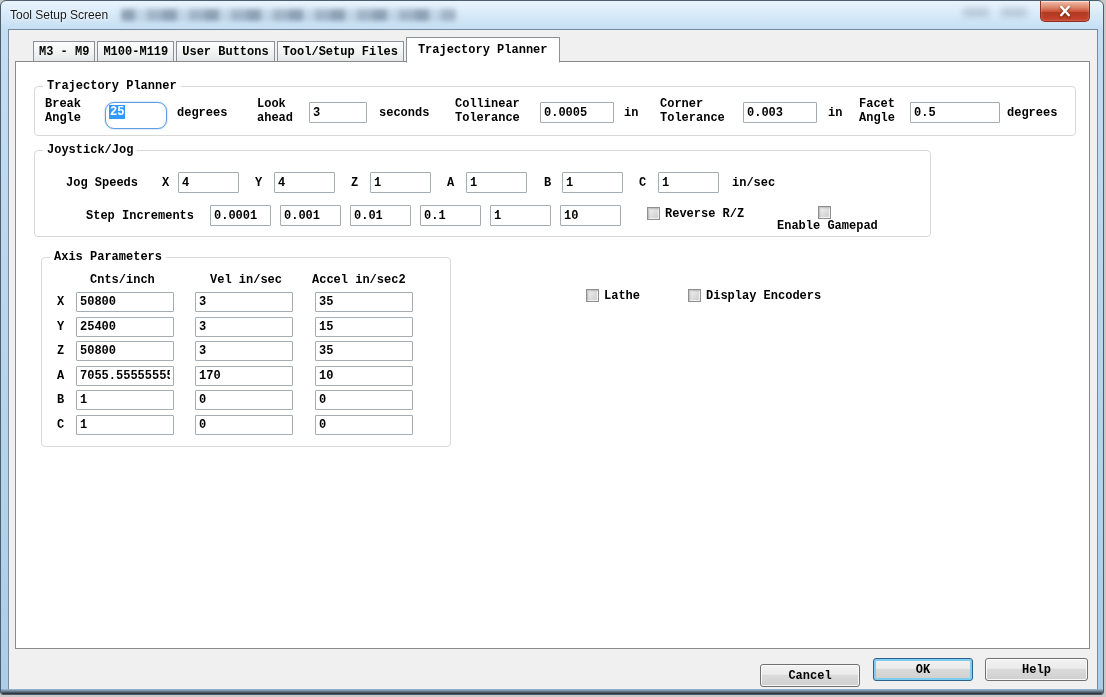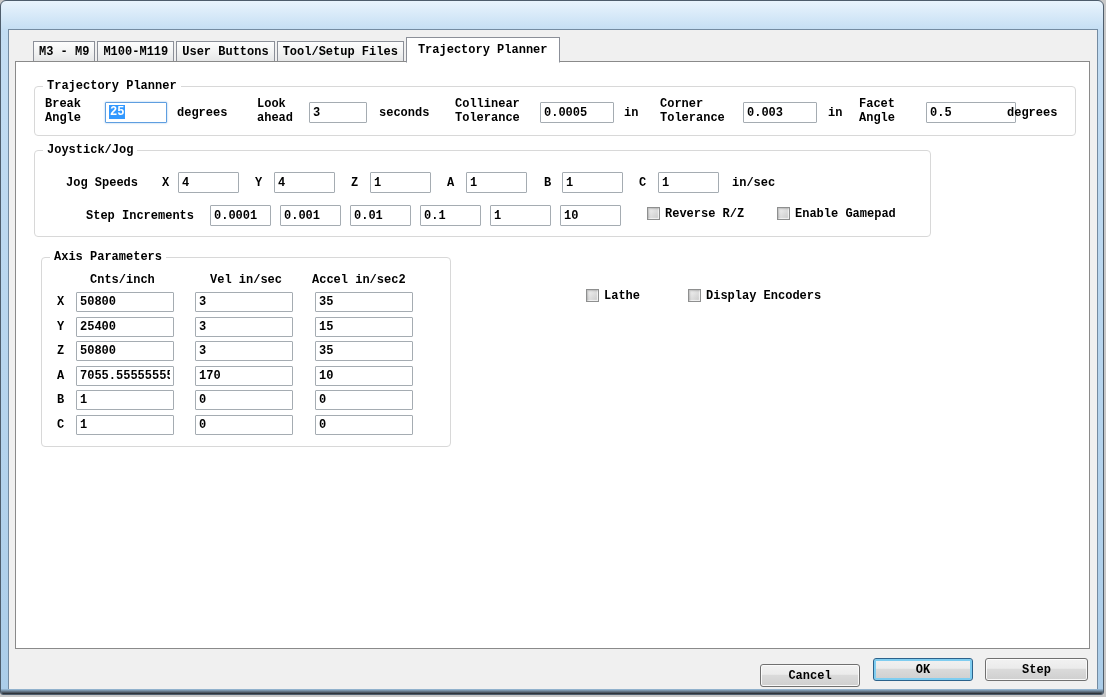--- a/index.html
+++ b/index.html
@@ -43,21 +43,21 @@
        font:bold 12px "Liberation Mono","DejaVu Sans Mono",monospace;color:#000;white-space:pre;}
   
   .lbl{position:absolute;font:bold 12px "Liberation Mono","DejaVu Sans Mono",monospace;
        color:#000;white-space:pre;}
   .lbl2{position:absolute;font:bold 12px "Liberation Mono","DejaVu Sans Mono",monospace;
        color:#000;white-space:pre-line;text-align:left;line-height:14px;}
   .tin{position:absolute;height:21px;border:1px solid #a5acb2;border-radius:1px;background:#fff;
        font:bold 12px "Liberation Mono","DejaVu Sans Mono",monospace;color:#000;
        padding:1px 3px;margin:0;}
   .tin.short{height:20px;}
-  .finput{position:absolute;height:21px;border:1px solid #5e9ee0;border-radius:1px;
+  .finput{position:absolute;height:27px;border:1px solid #5e9ee0;border-radius:9px;
        background:#fff;box-shadow:0 0 2px rgba(94,158,224,.7);padding:1px 3px;
        font:bold 12px "Liberation Mono","DejaVu Sans Mono",monospace;line-height:17px;}
   .sel{background:#3399ff;color:#fff;padding:0 1px;}
   
   .cbw{position:absolute;display:flex;align-items:center;height:15px;cursor:pointer;
        font:bold 12px "Liberation Mono","DejaVu Sans Mono",monospace;color:#000;}
   .cb{width:13px;height:13px;margin-right:5px;border:1px solid #8e8f8f;flex:0 0 13px;
        background:linear-gradient(135deg,#f5f5f5,#dcdcdc 55%,#c9c9c9);
        box-shadow:inset 1px 1px 2px rgba(90,90,90,.35), inset -1px -1px 1px rgba(255,255,255,.8);}
   .cbw span{white-space:pre;}
@@ -66,20 +66,31 @@
        background:linear-gradient(#f2f2f2,#ebebeb 45%,#dbdbdb 46%,#cfcfcf);
        box-shadow:inset 0 0 0 1px rgba(252,252,252,.9);
        font:bold 12px "Liberation Mono","DejaVu Sans Mono",monospace;color:#000;}
   .btn.default{border-color:#2c628b;box-shadow:inset 0 0 0 2px #7fcdf0;}
 </style>
 </head>
 <body>
 
 <div class="win">
 
+  <div class="titlebar">
+    <span class="title">Tool Setup Screen</span>
+    <span class="redacted"></span>
+    <span class="ghost" style="left:962px;"></span>
+    <span class="ghost" style="left:1000px;"></span>
+    <div class="closebtn">
+      <svg width="16" height="12" viewBox="0 0 16 12" style="filter:drop-shadow(0 1px 1px rgba(0,0,0,.5));">
+        <path d="M4.2 1.8 L11.8 10.2 M11.8 1.8 L4.2 10.2" stroke="#ffffff" stroke-width="2.4" stroke-linecap="round" fill="none"></path>
+      </svg>
+    </div>
+  </div>
 
   <div class="client">
 
     <div class="tabstrip">
       <div class="tab">M3 - M9</div>
       <div class="tab">M100-M119</div>
       <div class="tab">User Buttons</div>
       <div class="tab">Tool/Setup Files</div>
       <div class="tab active">Trajectory Planner</div>
     </div>
@@ -104,21 +115,21 @@
         <input class="tin" style="left: 505px; top: 15px; width: 74px;" value="0.0005">
         <div class="lbl" style="left:589px;top:19px;">in</div>
 
         <div class="lbl2" style="left:625px;top:10px;width:82px;">Corner
 Tolerance</div>
         <input class="tin" style="left: 708px; top: 15px; width: 74px;" value="0.003">
         <div class="lbl" style="left:793px;top:19px;">in</div>
 
         <div class="lbl2" style="left:824px;top:10px;width:50px;">Facet
 Angle</div>
-        <input class="tin" style="left: 875px; top: 15px; width: 90px; margin-left: 16px;" value="0.5">
+        <input class="tin" style="left: 875px; top: 15px; width: 90px;" value="0.5">
         <div class="lbl" style="left:972px;top:19px;">degrees</div>
       </div>
 
       <div class="group" style="left:18px;top:88px;width:897px;height:87px;">
         <span class="glabel">Joystick/Jog</span>
 
         <div class="lbl" style="left:31px;top:25px;">Jog Speeds</div>
 
         <div class="lbl" style="left:127px;top:25px;">X</div>
         <input class="tin" style="left: 143px; top: 21px; width: 61px;" value="4">
@@ -139,21 +150,21 @@
         <input class="tin" style="left: 245px; top: 54px; width: 61px;" value="0.001">
         <input class="tin" style="left: 315px; top: 54px; width: 61px;" value="0.01">
         <input class="tin" style="left: 385px; top: 54px; width: 61px;" value="0.1">
         <input class="tin" style="left: 455px; top: 54px; width: 61px;" value="1">
         <input class="tin" style="left: 525px; top: 54px; width: 61px;" value="10">
 
         <div class="cbw" style="left:612px;top:55px;justify-content:flex-end;">
           <span class="cb"></span>
           <span>Reverse R/Z</span>
         </div>
-        <div class="cbw" style="left:742px;top:55px;">
+        <div class="cbw" style="left:742px;top:55px;flex-direction:column;">
           <span class="cb"></span>
           <span>Enable Gamepad</span>
         </div>
       </div>
 
       <div class="group" style="left:25px;top:195px;width:410px;height:190px;">
         <span class="glabel">Axis Parameters</span>
 
         <div class="lbl" style="left:48px;top:15px;">Cnts/inch</div>
         <div class="lbl" style="left:168px;top:15px;">Vel in/sec</div>
@@ -196,16 +207,16 @@
       </div>
       <div class="cbw" style="left:672px;top:226px;">
         <span class="cb"></span>
         <span>Display Encoders</span>
       </div>
 
     </div>
 
     <button class="btn" style="left:751px;top:628px;width:100px;margin-top:6px;">Cancel</button>
     <button class="btn default" style="left:864px;top:628px;width:100px;">OK</button>
-    <button class="btn" style="left:976px;top:628px;width:103px;">Step</button>
+    <button class="btn" style="left:976px;top:628px;width:103px;">Help</button>
 
   </div>
 </div>
 
 </body></html>

